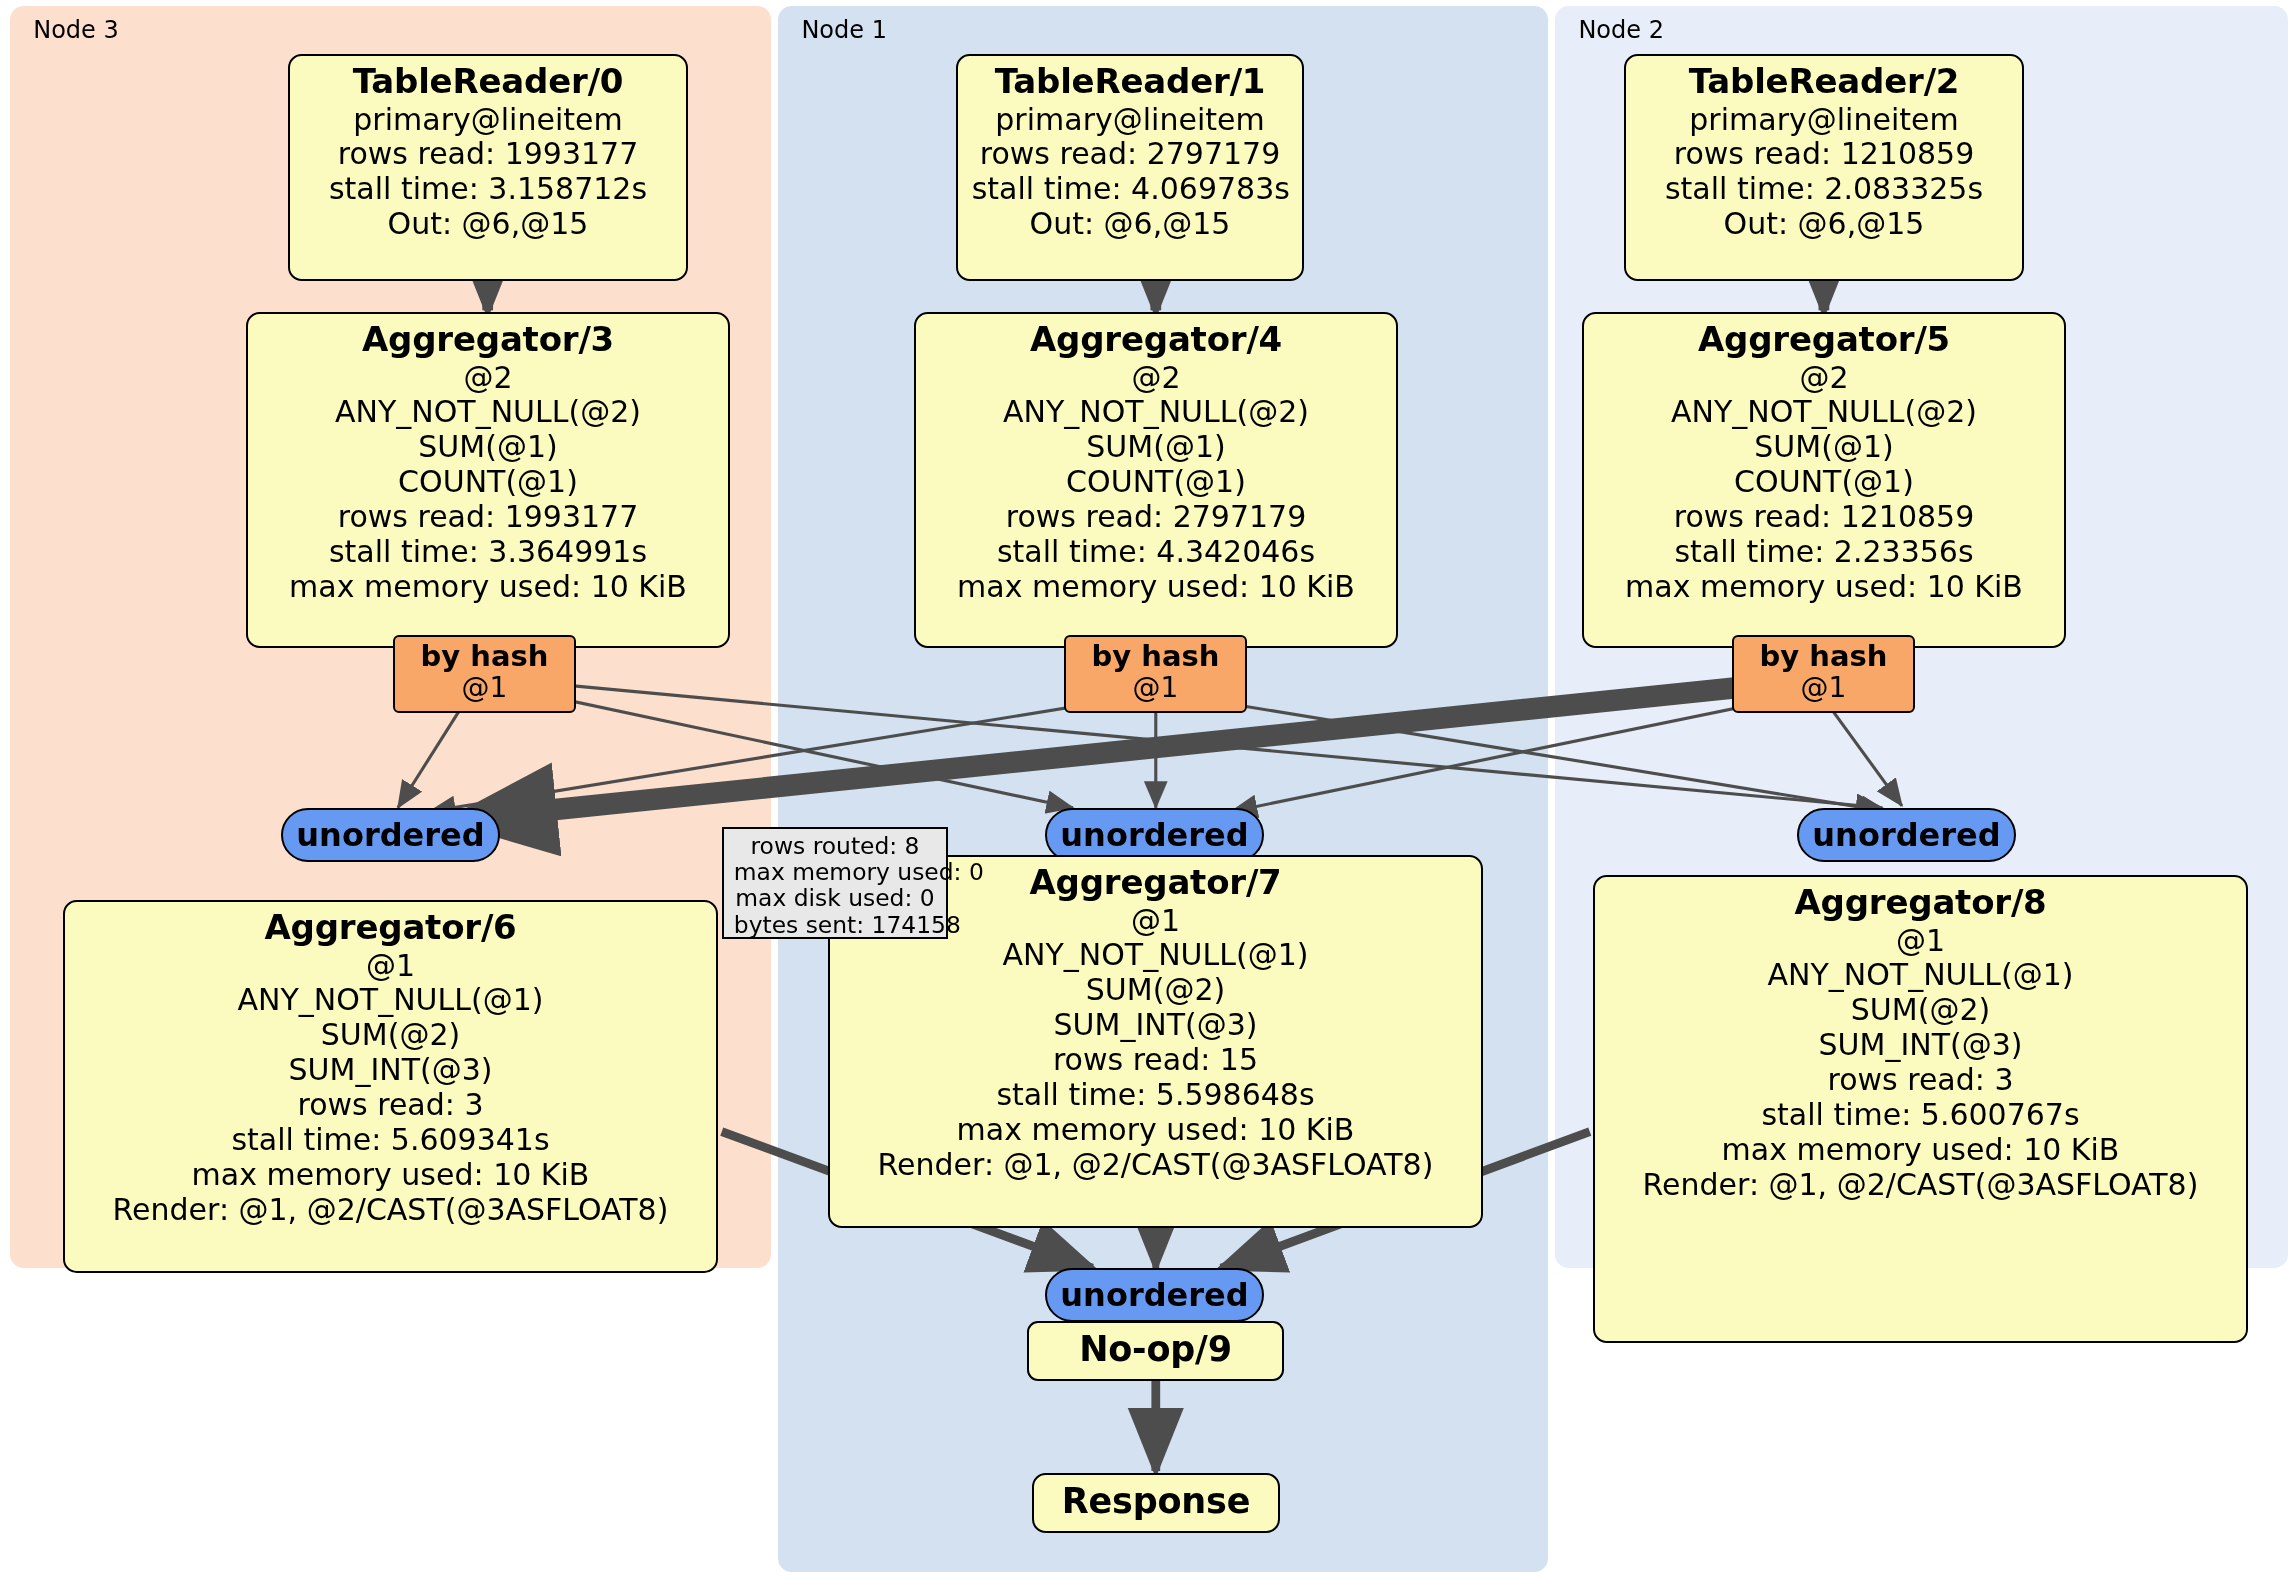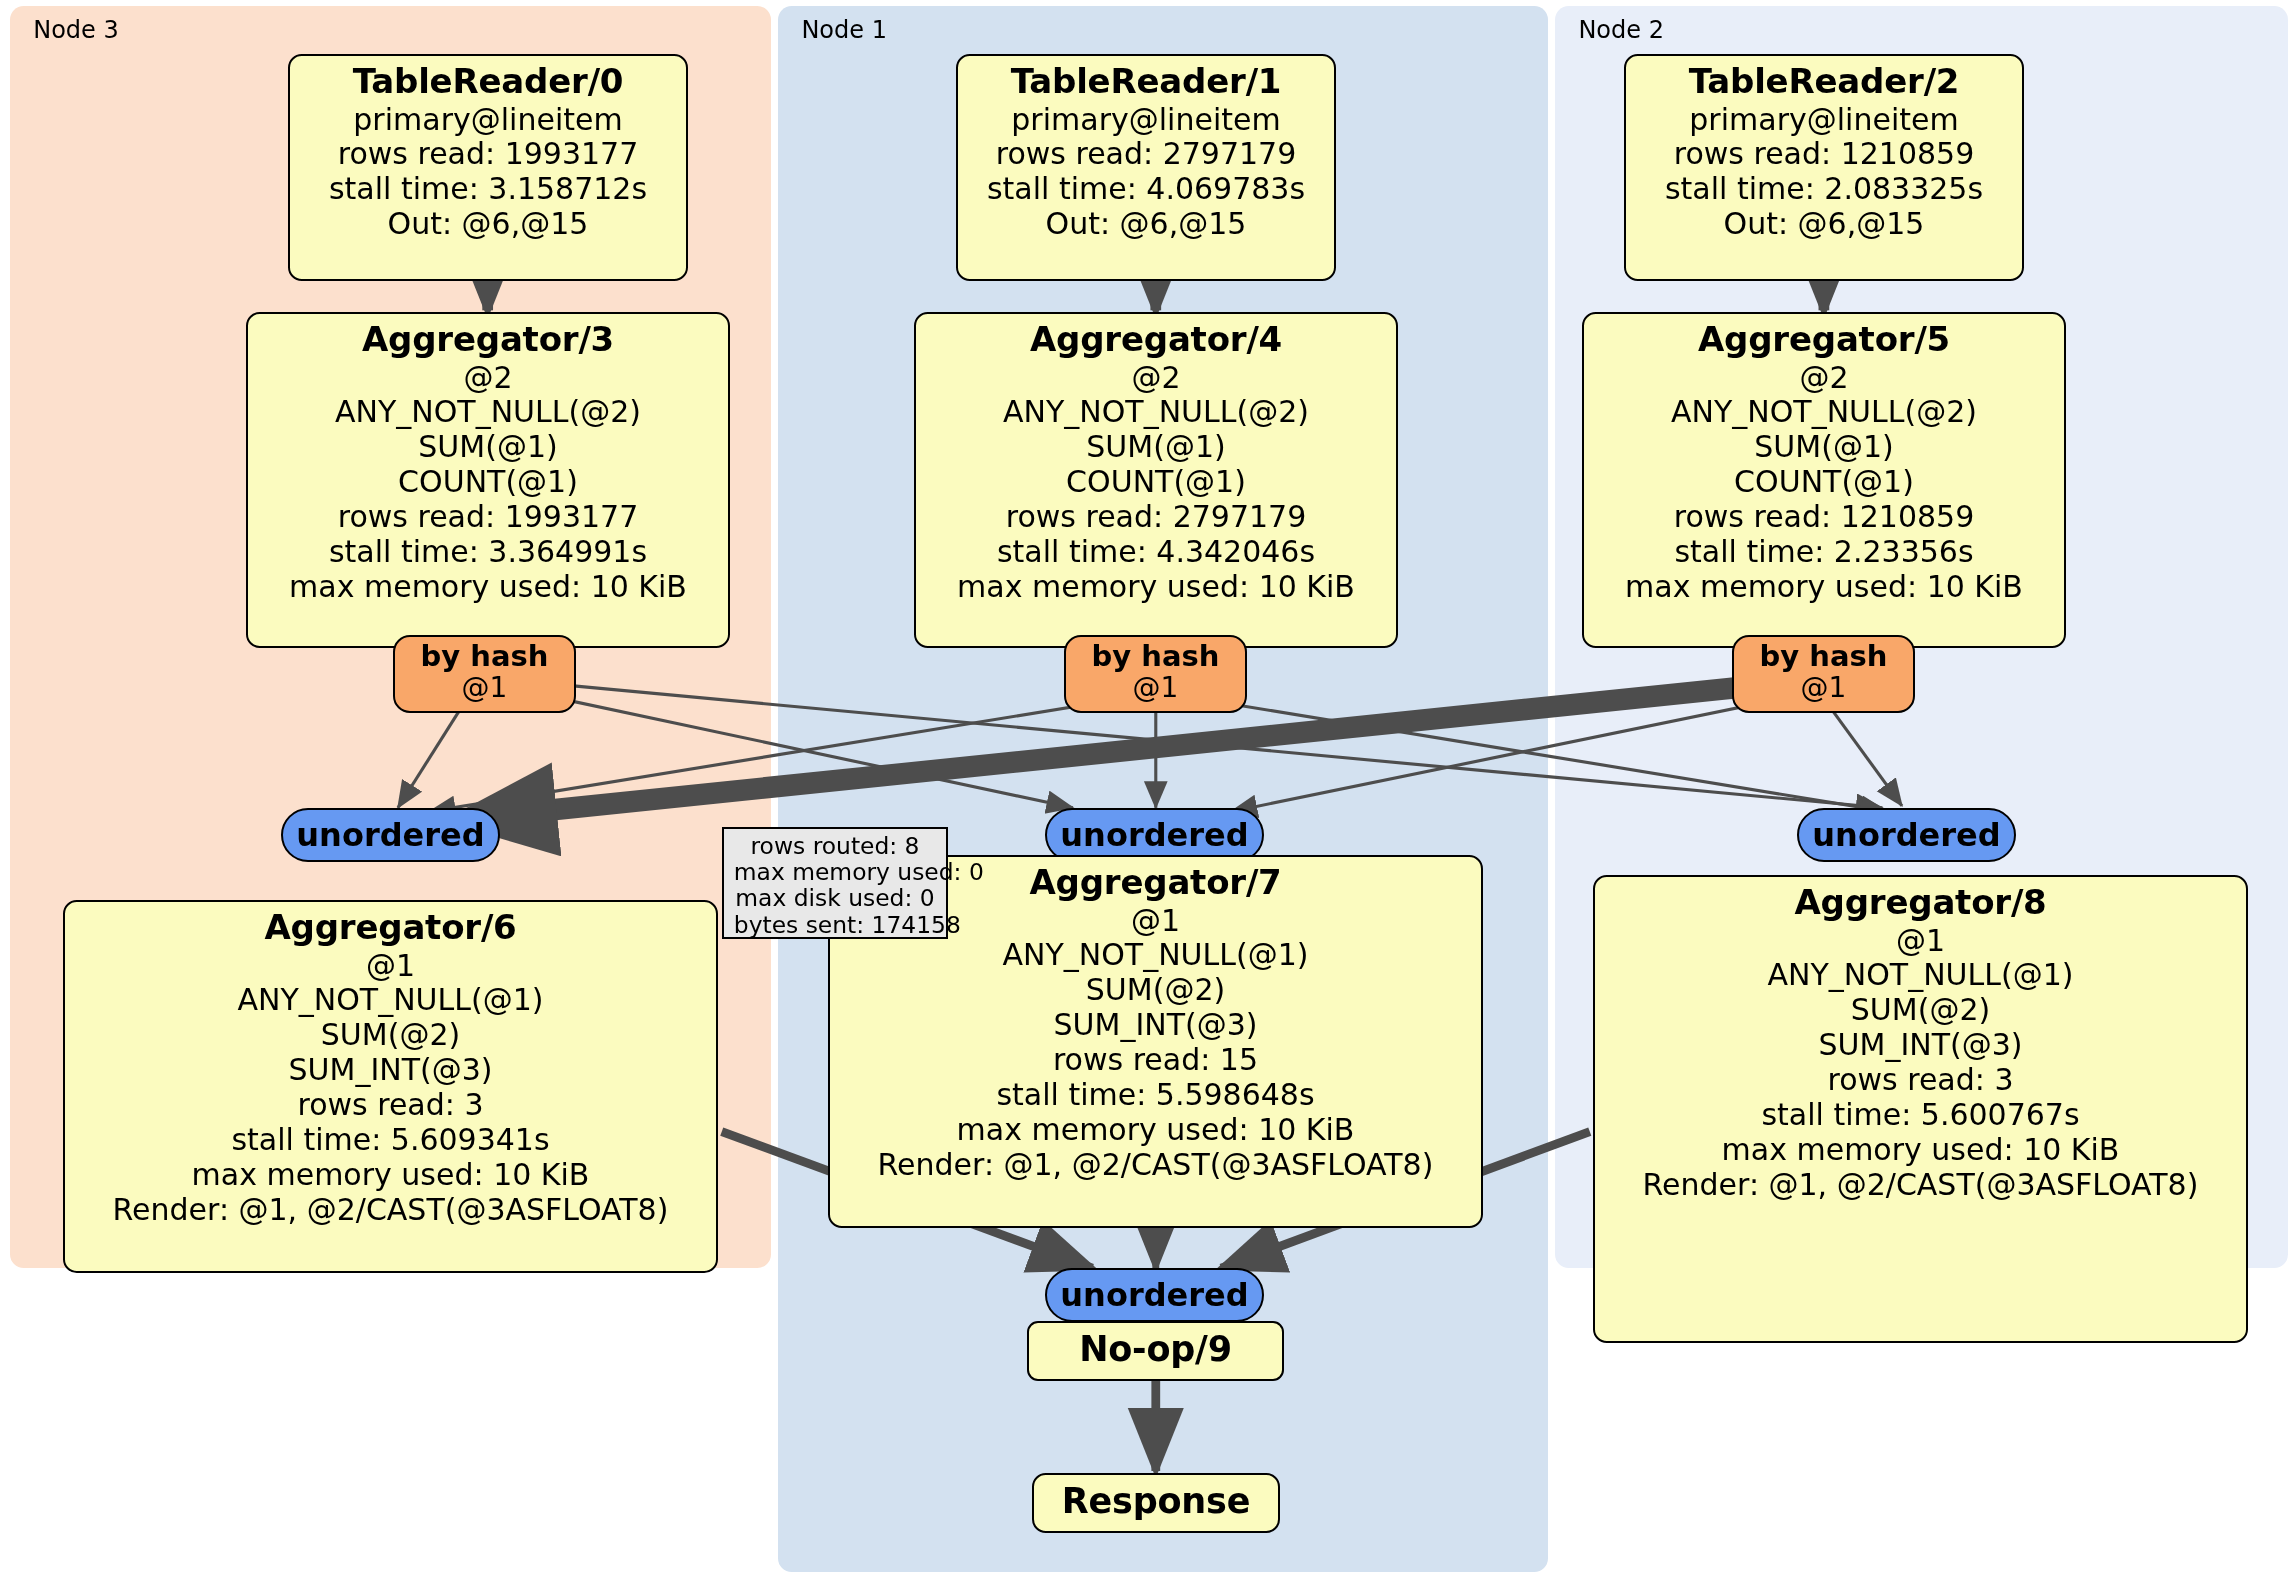--- a/index.html
+++ b/index.html
@@ -63,21 +63,21 @@
     padding: 7.8px 21.5px 9.8px 21.5px;
   }
   .node.compact .title {
     font-size: 35px;
   }
   .router {
     position: absolute;
     box-sizing: border-box;
     border: 2.4px solid #000000;
     background: #f9a769;
-    border-radius: 17px;
+    border-radius: 6px;
     text-align: center;
     padding: 2.9px 0 4.9px 0;
     line-height: 1.12;
   }
   .router .rtitle {
     font-weight: bold;
     font-size: 29px;
     color: #000000;
   }
   .router .rsub {
@@ -166,21 +166,21 @@
   </svg>
 
   <div class="node" style="left:288px; top:54px; width:400px; height:227px;">
     <div class="title">TableReader/0</div>
     <div class="line">primary@lineitem</div>
     <div class="line">rows read: 1993177</div>
     <div class="line">stall time: 3.158712s</div>
     <div class="line">Out: @6,@15</div>
   </div>
 
-  <div class="node" style="left:956px; top:54px; width:380px; height:227px;">
+  <div class="node" style="left:956px; top:54px; width:348px; height:227px;">
     <div class="title">TableReader/1</div>
     <div class="line">primary@lineitem</div>
     <div class="line">rows read: 2797179</div>
     <div class="line">stall time: 4.069783s</div>
     <div class="line">Out: @6,@15</div>
   </div>
 
   <div class="node" style="left:1624px; top:54px; width:400px; height:227px;">
     <div class="title">TableReader/2</div>
     <div class="line">primary@lineitem</div>

